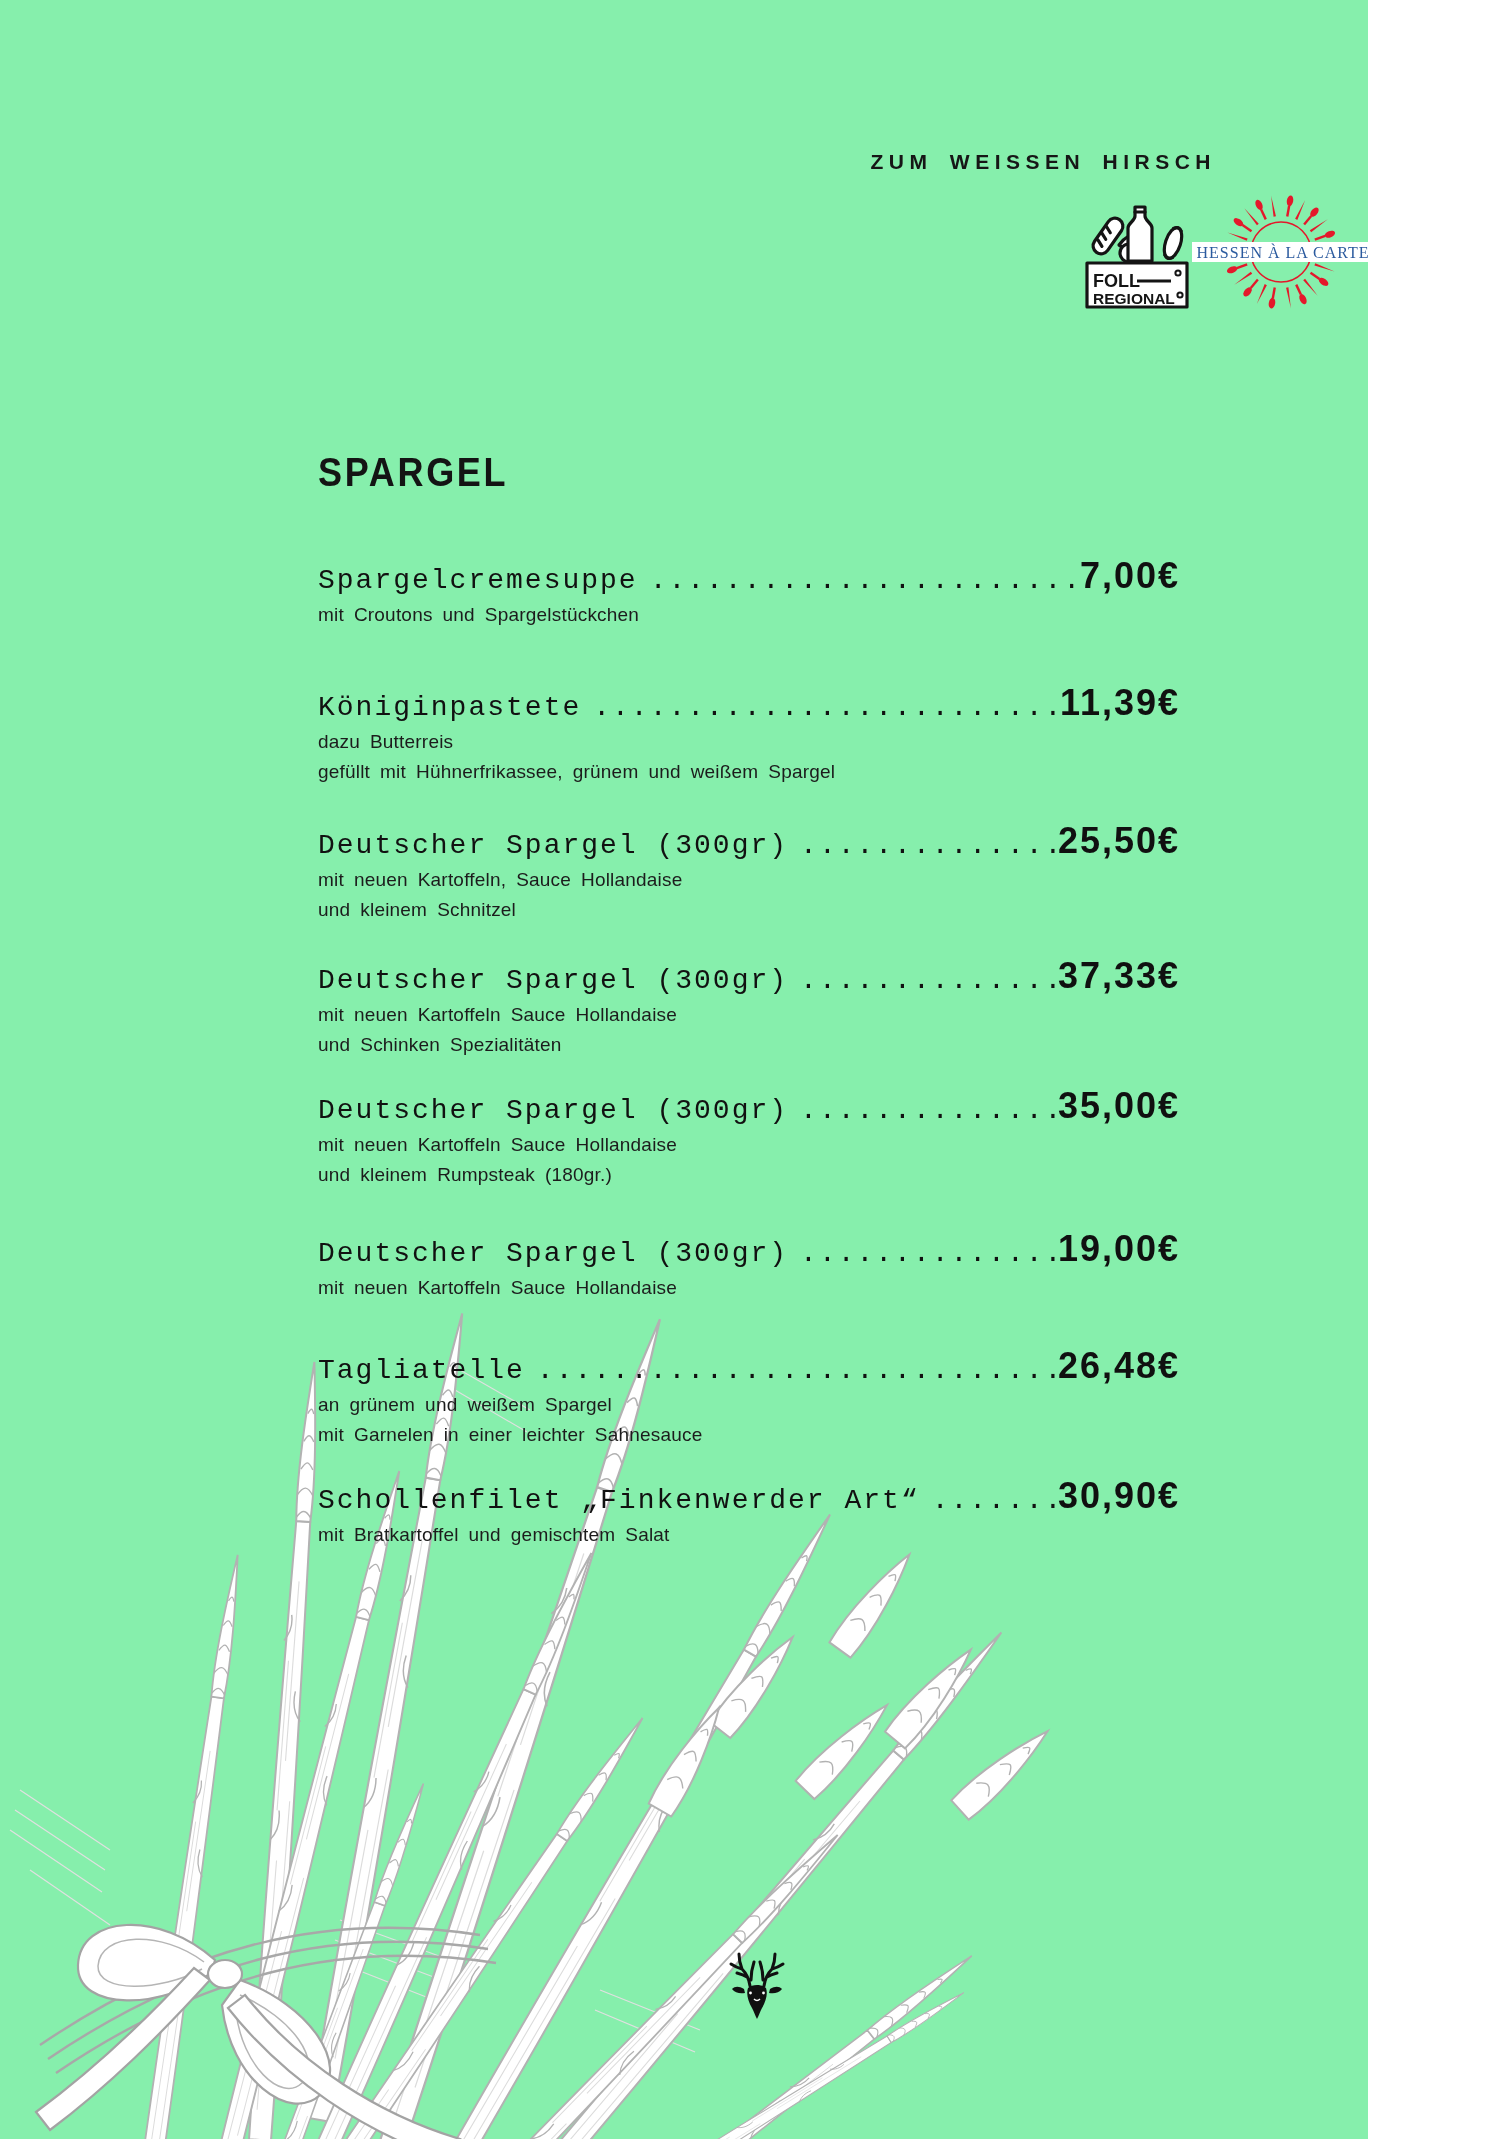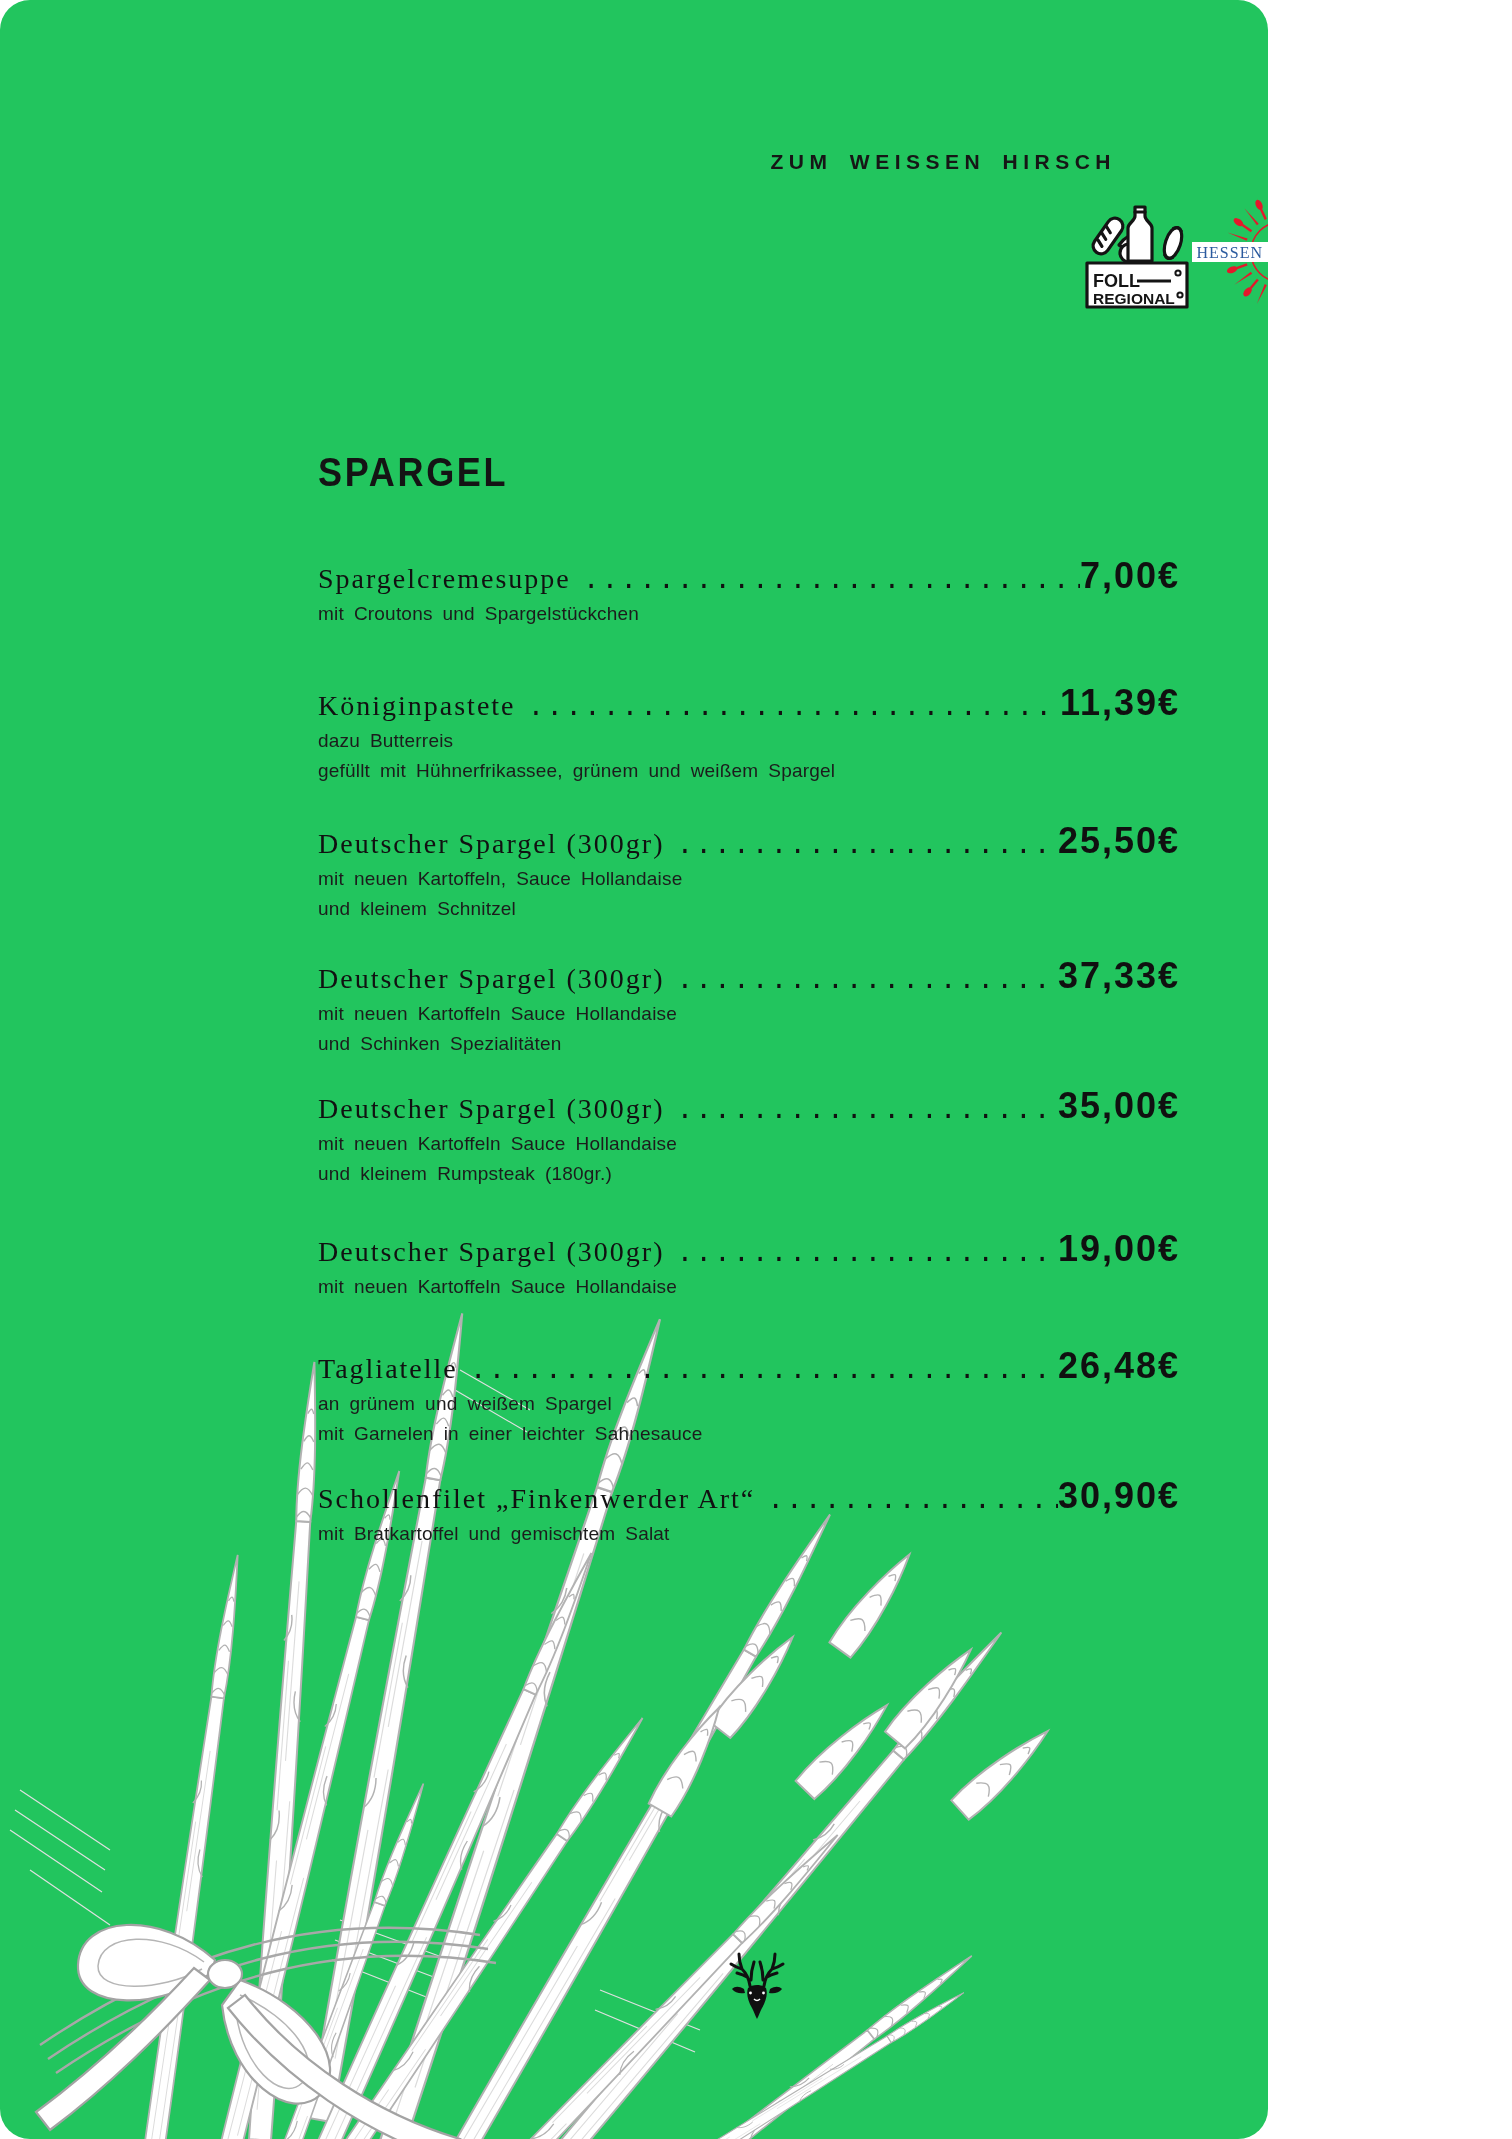--- a/index.html
+++ b/index.html
@@ -1,38 +1,38 @@
 <!DOCTYPE html>
 <html lang="de"><head>
 <meta charset="utf-8">
 <style>
   html,body{margin:0;padding:0;background:#ffffff;}
-  .page{position:relative;width:1268px;height:2139px;background:#22c55e;overflow:hidden;
-        font-family:"Liberation Sans",sans-serif;color:#1a1a1a;border-radius:30px;}
+  .page{position:relative;width:1368px;height:2139px;background:#86efac;overflow:hidden;
+        font-family:"Liberation Sans",sans-serif;color:#1a1a1a;}
   
   .sketch{position:absolute;left:-40px;top:1090px;width:1160px;height:1049px;z-index:1;}
   .s-body,.s-tipc{fill:#ffffff;stroke:#b2b2b2;stroke-width:2;}
   .s-scales,.s-flick{fill:none;stroke:#b2b2b2;stroke-width:1.4;}
   .s-hatch{fill:none;stroke:#dcdcdc;stroke-width:1.1;}
   .s-patch{fill:none;stroke:#e0e0e0;stroke-width:1.2;}
   .s-string{fill:none;stroke:#a8a8a8;stroke-width:2.4;}
   .s-bow{fill:#ffffff;stroke:#a3a3a3;stroke-width:2.2;}
   .s-bowline{fill:none;stroke:#b5b5b5;stroke-width:1.5;}
   
   .brand-title{position:absolute;top:150px;right:152px;z-index:3;
         font-size:21px;font-weight:bold;letter-spacing:5.5px;word-spacing:6px;color:#161616;}
   .logo-foll{position:absolute;left:1085px;top:192px;width:108px;height:120px;z-index:3;}
   .logo-hessen{position:absolute;left:1192px;top:188px;width:182px;height:130px;z-index:3;}
   
   .menu{position:absolute;left:318px;top:450px;width:862px;height:1200px;z-index:4;}
   .section-title{margin:0;font-size:40px;font-weight:bold;letter-spacing:3px;color:#141414;
         transform:scaleX(.9);transform-origin:left top;}
   .item{position:absolute;left:0;right:0;}
   .item-row{display:flex;align-items:baseline;}
-  .iname{font-family:Liberation Serif, serif;font-size:28px;letter-spacing:2px;
+  .iname{font-family:Liberation Mono, monospace;font-size:28px;letter-spacing:2px;
         white-space:nowrap;line-height:34px;color:#111;}
   .dots{flex:1 1 auto;overflow:hidden;white-space:nowrap;padding-left:12px;padding-right:36px;
         font-family:"Liberation Mono",monospace;font-size:28px;letter-spacing:2px;color:#111;}
   .price{font-size:36px;font-weight:bold;letter-spacing:2px;white-space:nowrap;color:#101010;}
   .descs{margin-top:2px;}
   .desc-line{font-size:19px;line-height:30px;letter-spacing:.2px;word-spacing:4.5px;color:#1c1c1c;}
   
   .stag{position:absolute;left:729px;top:1952px;width:56px;height:68px;z-index:3;}
   .stag-stroke{fill:none;stroke:#101010;stroke-width:3;stroke-linecap:round;}
   .stag-fill{fill:#101010;stroke:none;}

